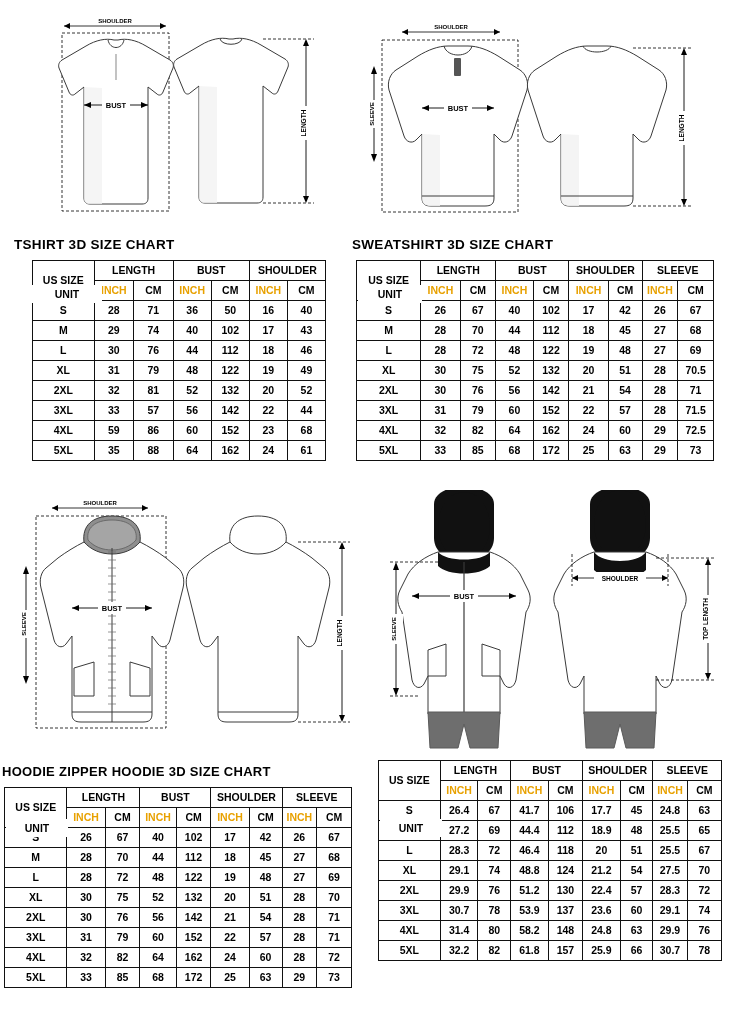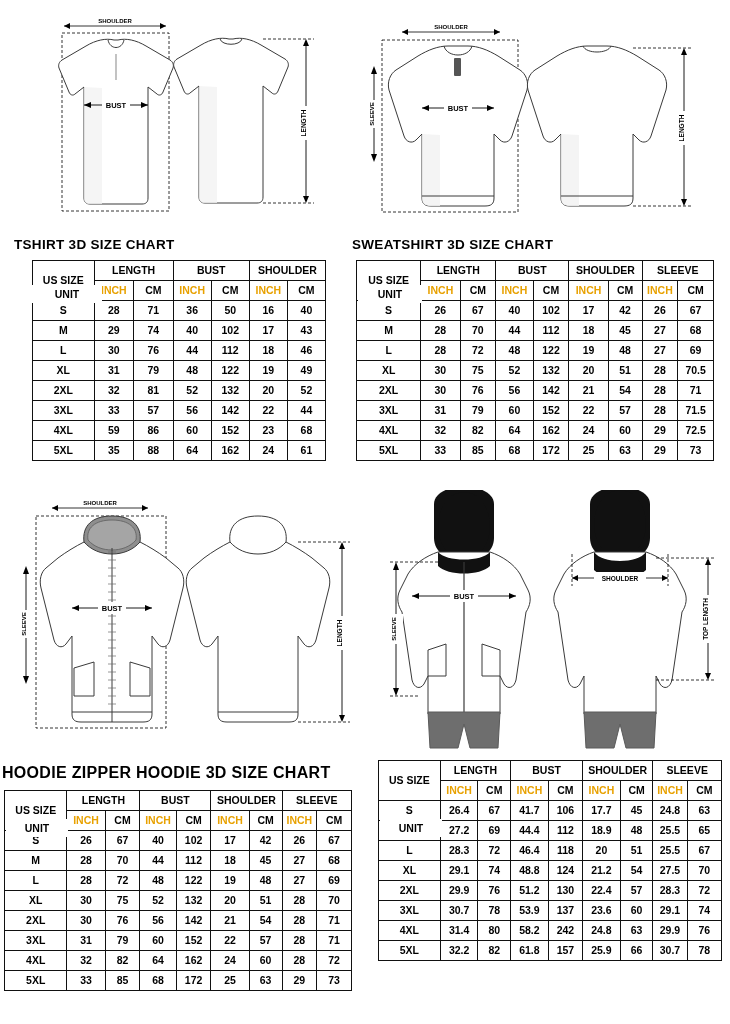--- a/index.html
+++ b/index.html
@@ -19,21 +19,21 @@
   .illus { position: relative; width: 100%; }
   .svgwrap { width: 100%; display: block; }
 
   .section-title {
     text-align: left;
     font-weight: bold;
     font-size: 13.5px;
     letter-spacing: .3px;
     margin: 4px 0 8px 0;
   }
-  .section-title.small { font-size: 16px; }
+  .section-title.small { font-size: 13px; }
 
   
   table.sizechart {
     border-collapse: collapse;
     width: 100%;
     font-size: 10.5px;
     font-weight: bold;
     table-layout: fixed;
   }
   table.sizechart th, table.sizechart td {
@@ -791,21 +791,21 @@
             <td class="hl">23.6</td>
             <td>60</td>
             <td class="hl">29.1</td>
             <td>74</td>
           </tr>
           <tr>
             <td>4XL</td>
             <td class="hl">31.4</td>
             <td>80</td>
             <td class="hl">58.2</td>
-            <td>242</td>
+            <td>148</td>
             <td class="hl">24.8</td>
             <td>63</td>
             <td class="hl">29.9</td>
             <td>76</td>
           </tr>
           <tr>
             <td>5XL</td>
             <td class="hl">32.2</td>
             <td>82</td>
             <td class="hl">61.8</td>

